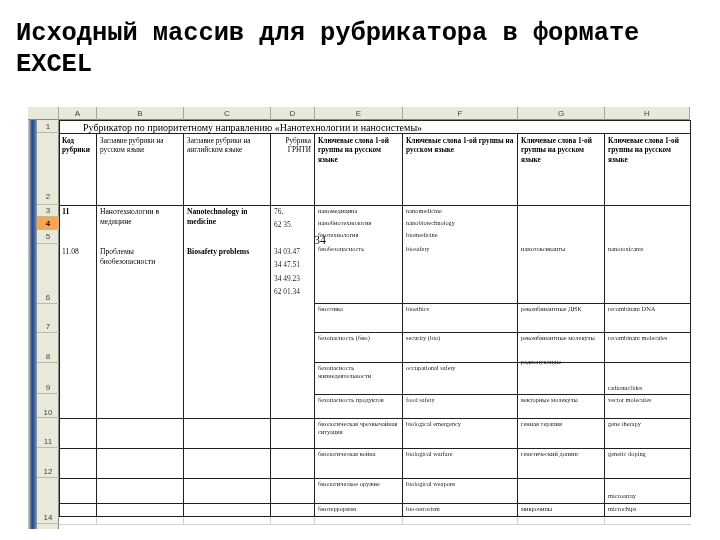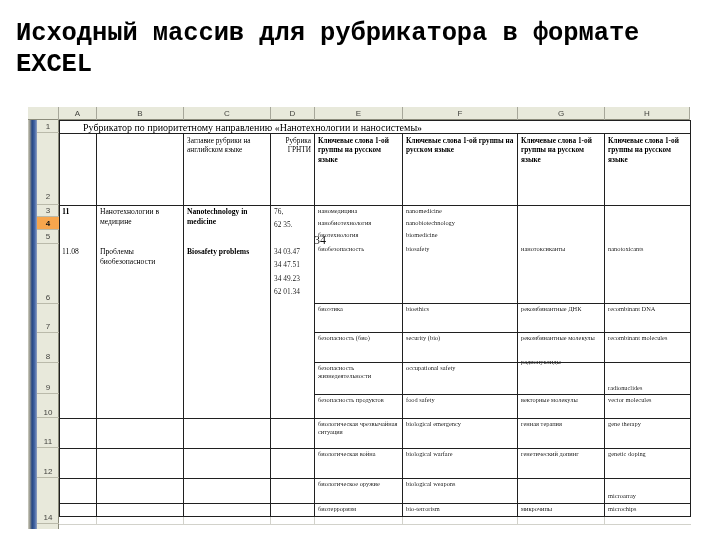--- a/index.html
+++ b/index.html
@@ -139,20 +139,22 @@
     <div class="row-header" style="top:298px; height:30px; line-height:48px;">11</div>
     <div class="row-header" style="top:328px; height:30px; line-height:48px;">12</div>
     <div class="row-header" style="top:358px; height:25px; line-height:40px;margin-left:24px;">13</div>
     <div class="row-header" style="top:383px; height:21px; line-height:30px;">14</div>
   </div>
 
   <div class="grid-area">
 
     <div class="cell" style="left:22px; top:1px; width:590px; height:12px; font-size:10px; white-space:nowrap;">Рубрикатор по приоритетному направлению «Нанотехнологии и наносистемы»</div>
 
+    <div class="cell b" style="left:1px;  top:15px; width:36px; height:70px;">Код рубрики</div>
+    <div class="cell" style="left:39px; top:15px; width:84px; height:70px;">Заглавие рубрики на русском языке</div>
     <div class="cell" style="left:126px;top:15px; width:84px; height:70px;">Заглавие рубрики на английском языке</div>
     <div class="cell" style="left:213px;top:15px; width:41px; height:70px;text-align:right;">Рубрика ГРНТИ</div>
     <div class="cell b" style="left:257px;top:15px; width:85px; height:70px;">Ключевые слова 1-ой группы на русском языке</div>
     <div class="cell b" style="left:345px;top:15px; width:112px; height:70px;">Ключевые слова 1-ой группы на русском языке</div>
     <div class="cell b" style="left:460px;top:15px; width:84px; height:70px;">Ключевые слова 1-ой группы на русском языке</div>
     <div class="cell b" style="left:547px;top:15px; width:83px; height:70px;">Ключевые слова 1-ой группы на русском языке</div>
 
     <div class="cell b" style="left:1px; top:86px; width:36px; height:12px; font-size:8px;">11</div>
     <div class="cell" style="left:1px; top:126px; width:36px; height:12px; font-size:7.6px;">11.08</div>
 

